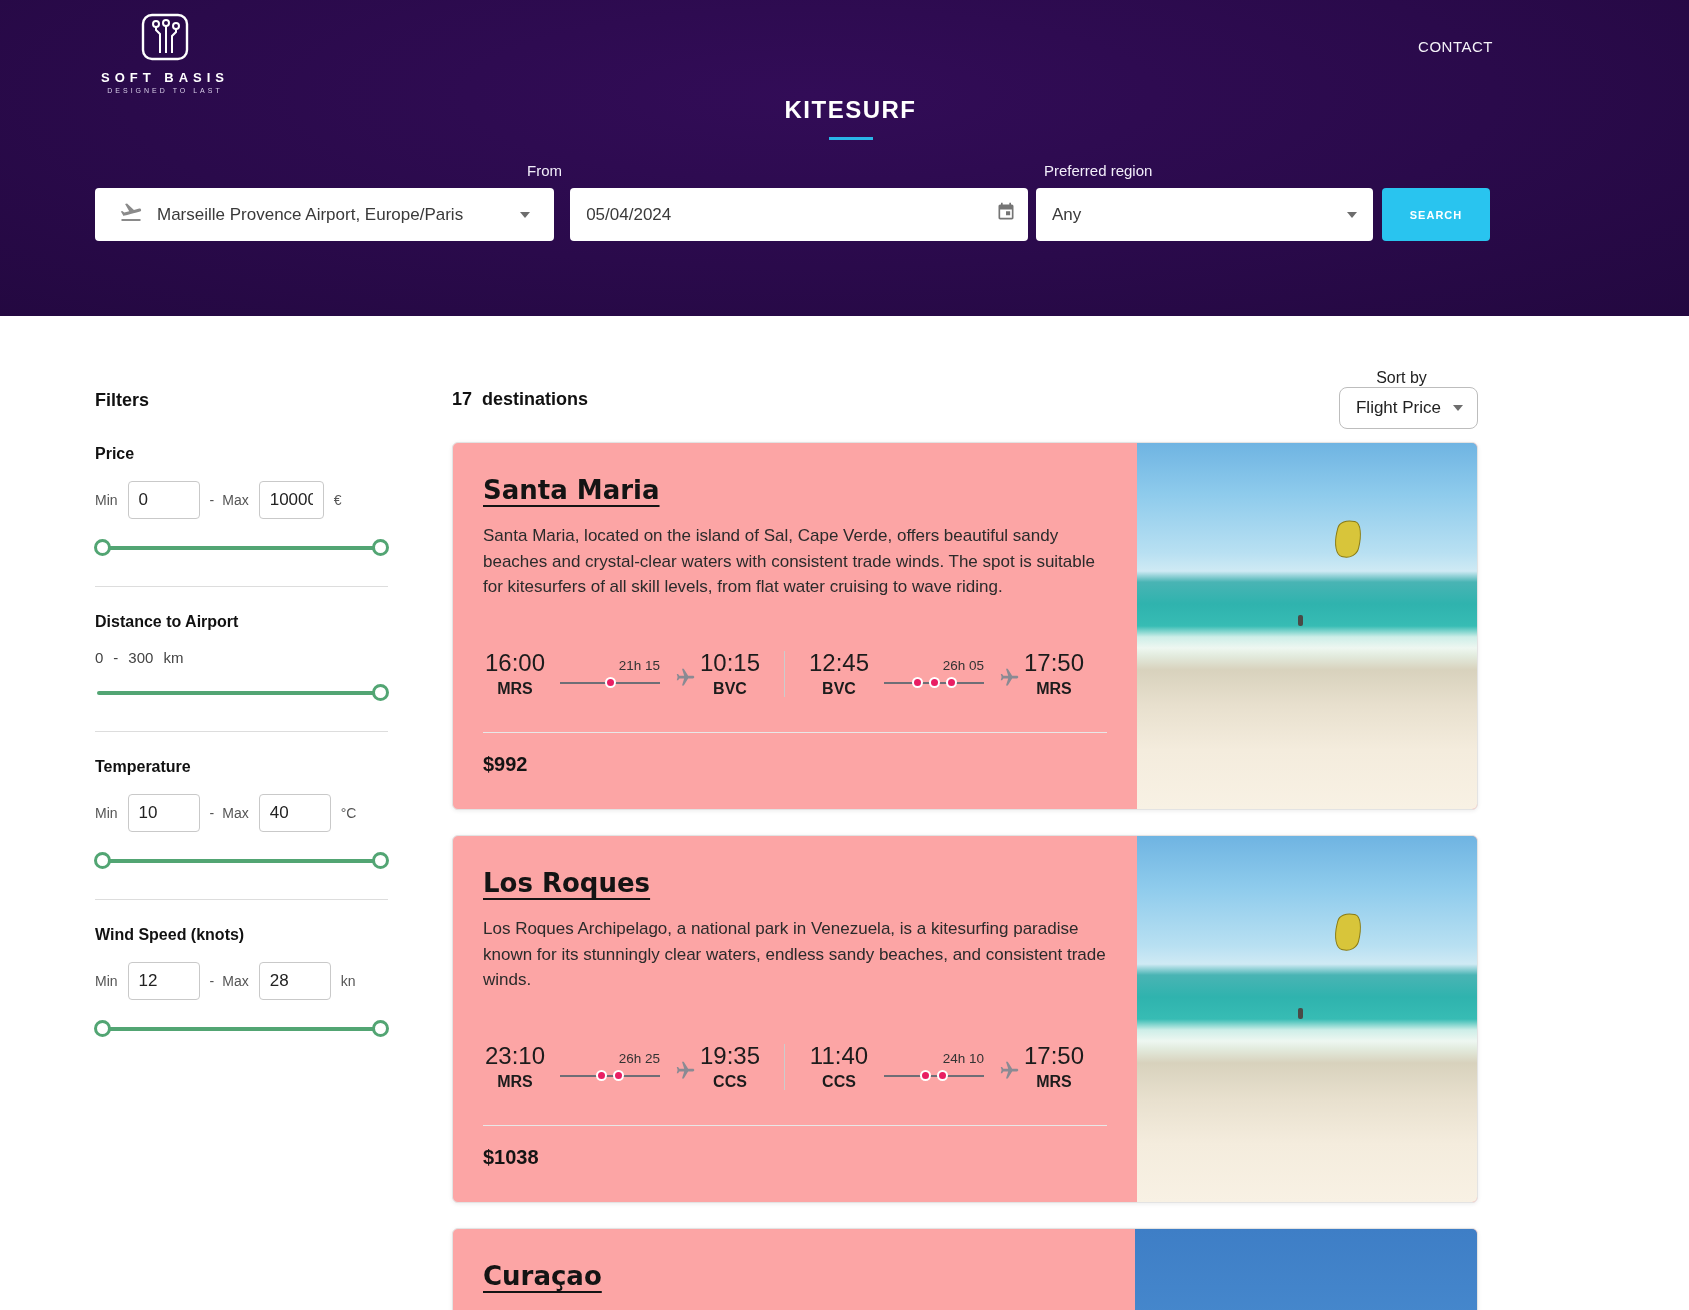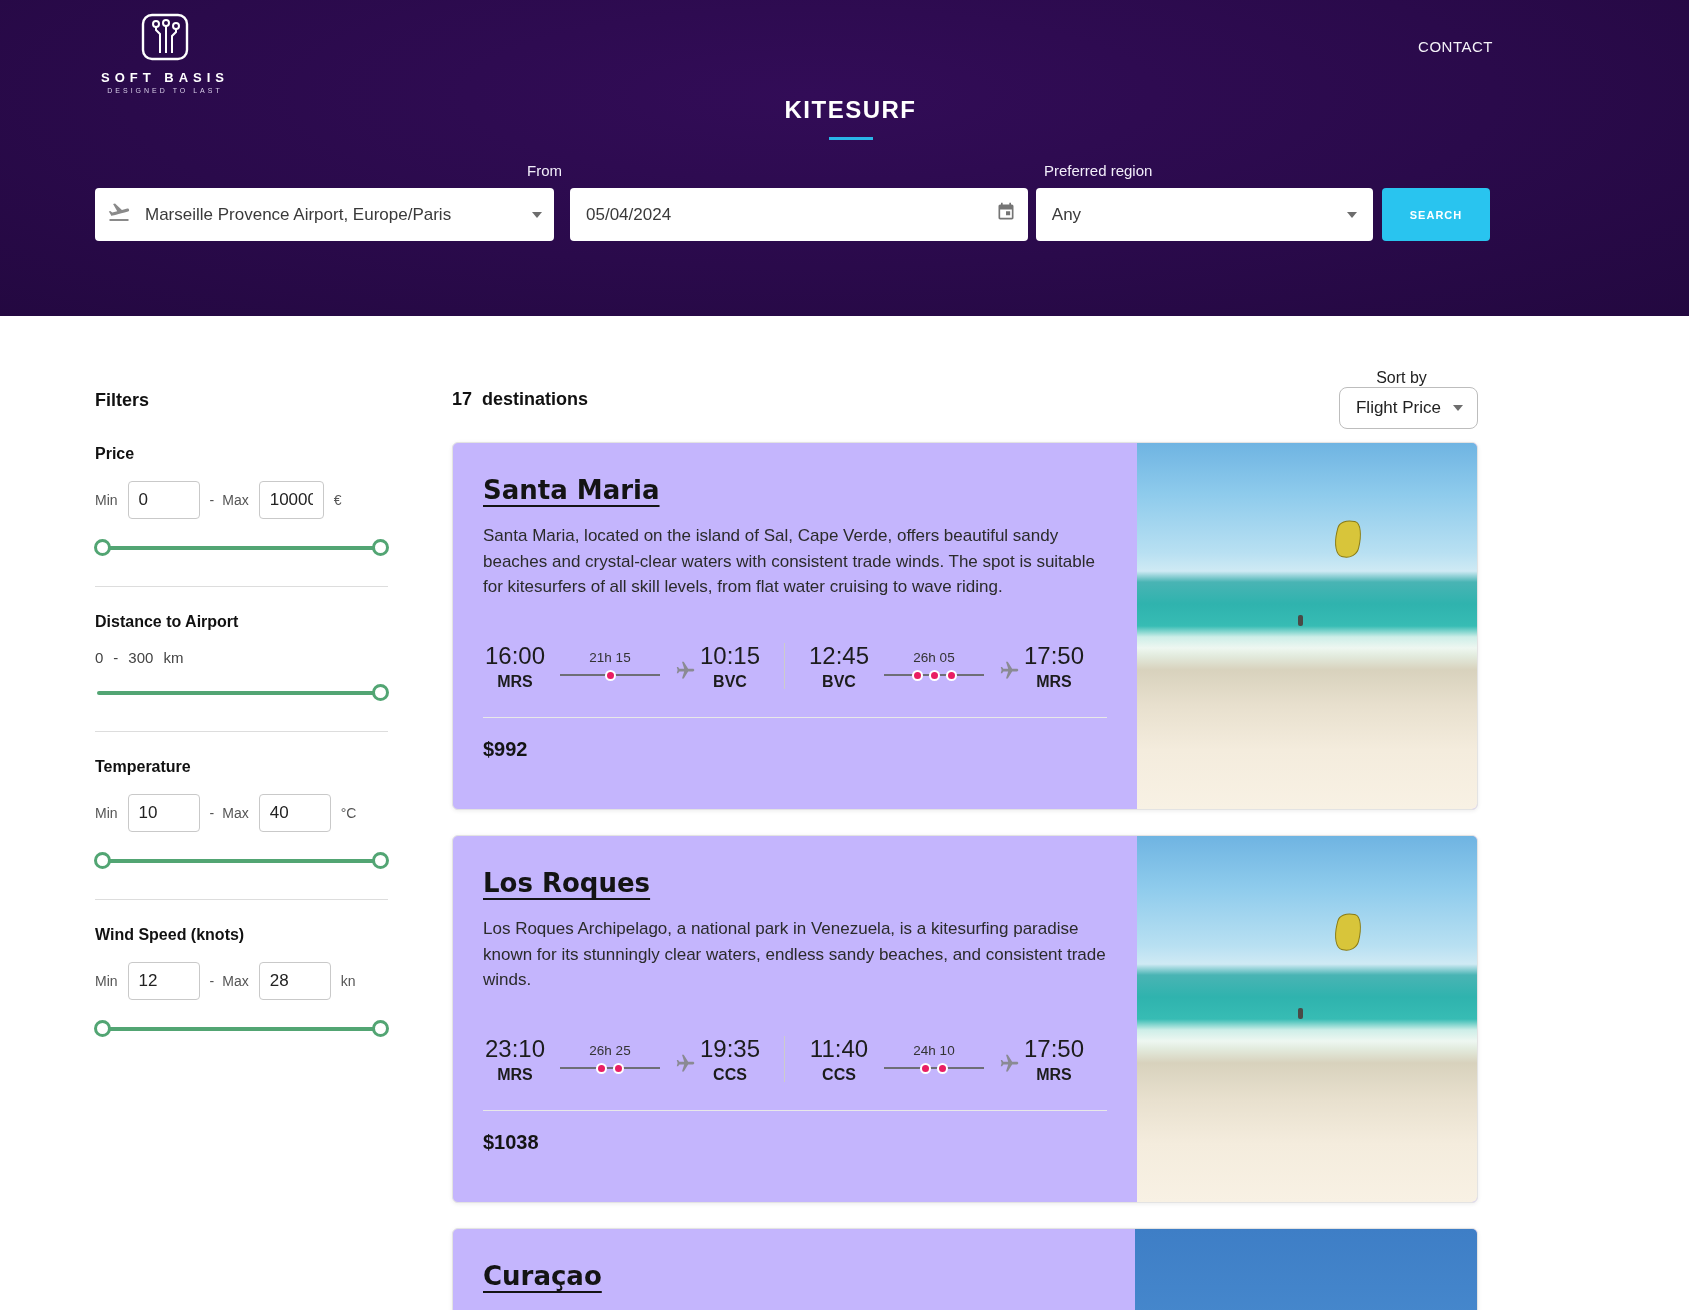--- a/index.html
+++ b/index.html
@@ -17,21 +17,21 @@
   .page-title-wrap { text-align:center; margin-top:2px;padding-left:12px; }
   .page-title { font-size:24px; font-weight:bold; letter-spacing:1.5px; color:#fff; }
   .title-underline { width:44px; height:3px; margin:13px auto 0; background:#2ab5e8; }
 
   .search-area { width:1395px; margin:22px 0 0 95px; }
   .search-labels { display:flex; font-size:15px; color:#f2eefa; margin-bottom:9px; }
   .lbl-from { width:467px; padding-left:11px;text-align:right; }
   .lbl-region { margin-left:470px; padding-left:12px; }
   .search-row { display:flex; }
   .field { background:#fff; border-radius:4px; height:53px; display:flex; align-items:center; color:#3a3a3a; font-size:17px; }
-  .f-from { width:463px; margin-right:16px; padding:0 12px;align-items:center; }
+  .f-from { width:463px; margin-right:16px; padding:0 24px;align-items:center; }
   .f-from .txt { margin-left:14px; flex:1; }
   .f-dates { width:462px; margin-right:8px; }
   .date-cell { flex:1; display:flex; align-items:center; padding:0 12px 0 16px; height:100%; }
   .date-cell .txt { flex:1; }
   .f-region { width:340px; margin-right:9px; padding:0 16px; }
   .f-region .txt { flex:1; }
   .caret { width:0; height:0; border-left:5px solid transparent; border-right:5px solid transparent; border-top:6px solid #6d6d6d; }
   .btn-search { width:109px; height:53px; border:none; border-radius:4px; background:#29c4ef; color:#fff; font-size:11px; font-weight:bold; letter-spacing:1px; cursor:pointer; font-family:inherit; }
 
   
@@ -56,30 +56,30 @@
 
   
   .results-head { display:flex; align-items:center; justify-content:space-between; height:46px; margin-bottom:20px; }
   .res-count { font-size:18px; font-weight:bold; color:#111; }
   .res-count .n { margin-right:10px; }
   .sort-wrap { display:flex; align-items:center;flex-direction:column; }
   .sort-label { font-size:16px; color:#222; margin-right:14px; }
   .sort-select { display:flex; align-items:center; gap:12px; border:1px solid #bdbdbd; border-radius:8px; height:42px; padding:0 14px 0 16px; font-size:17px; color:#222; cursor:pointer; background:#fff; }
 
   
-  .card { display:flex; border:1px solid #e3e3e3; border-radius:6px; box-shadow:0 1px 4px rgba(0,0,0,.08); margin-bottom:25px; height:368px; overflow:hidden; background:#c4b5fd; }
+  .card { display:flex; border:1px solid #e3e3e3; border-radius:6px; box-shadow:0 1px 4px rgba(0,0,0,.08); margin-bottom:25px; height:368px; overflow:hidden; background:#fca5a5; }
   .card-body { flex:1; padding:32px 30px 0; }
   .card-title { display:inline-block; font-size:26px; font-weight:bold; color:#141414; text-decoration:underline; text-underline-offset:6px; text-decoration-thickness:2px; margin-bottom:18px; font-family:"DejaVu Sans","Liberation Sans",sans-serif; }
   .card-desc { width:624px; font-size:17px; line-height:1.5; color:#2b2b2b; }
   .itin { display:flex; align-items:center; margin-top:42px; }
   .seg { display:flex; align-items:center; }
   .endpoint { text-align:center; min-width:64px; }
   .endpoint .time { font-size:24px; color:#1c1c1c; }
   .endpoint .code { font-size:16px; font-weight:bold; color:#1c1c1c; margin-top:3px; }
-  .legmid { margin:8px 13px; text-align:center; }
+  .legmid { margin:16px 13px; text-align:right; }
   .dur { font-size:13.5px; color:#333; margin-bottom:3px; }
   .fline { position:relative; width:100px; height:14px; display:flex; align-items:center; justify-content:center; gap:10px; }
   .fline::before { content:""; position:absolute; left:0; right:0; top:6px; height:2px; background:#6e6e76; }
   .stop-dot { position:relative; z-index:1; width:7px; height:7px; border-radius:50%; background:#e91e63; box-shadow:0 0 0 2px #fff; }
   .plane { width:21px; height:21px; fill:#8a8a93; transform:rotate(90deg); margin:8px 2px 0; }
   .seg-divider { width:1px; height:46px; background:#ccc; margin:0 22px; }
   .price-divider { border:none; border-top:1px solid #e8e8e8; margin:26px 0 0; }
   .card-price { font-size:20px; font-weight:bold; color:#141414; margin-top:20px; }
 
   

